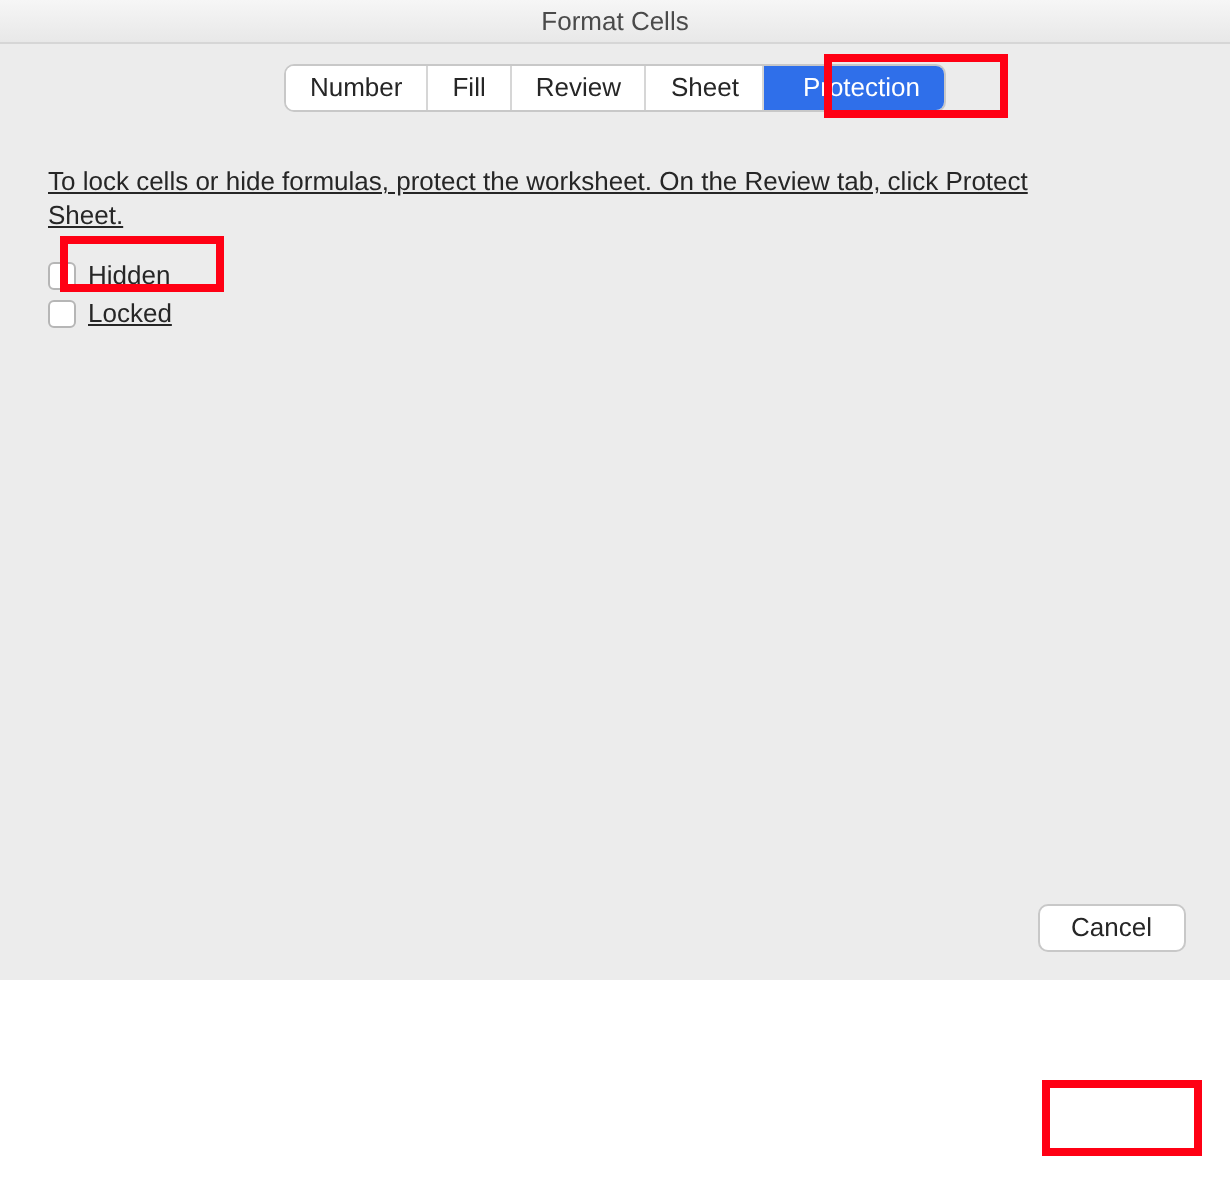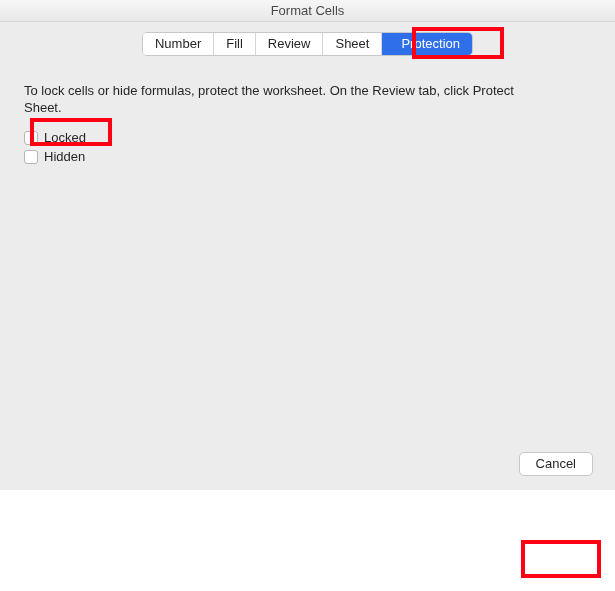--- a/index.html
+++ b/index.html
@@ -53,20 +53,21 @@
   }
   .seg-item:last-child { border-right: none; padding-left: 19px; }
   .seg-item.active {
     background: #2f6fea;
     color: #fff;
   }
   .content {
     flex: 1;
     padding: 18px 24px 0 24px;
     position: relative;
+    text-decoration: underline;
   }
   .desc {
     font-size: 13px;
     line-height: 17px;
     color: #262626;
     margin: 0 0 14px 0;
     max-width: 520px;
   }
   .check-row {
     display: flex;
@@ -135,26 +136,26 @@
       <div class="seg-item">Sheet</div>
       <div class="seg-item active">Protection</div>
     </div>
   </div>
 
   <div class="content">
     <p class="desc">To lock cells or hide formulas, protect the worksheet. On the Review tab, click Protect Sheet.</p>
 
     <div class="check-row">
       <span class="checkbox"></span>
-      <span class="check-label">Locked</span>
+      <span class="check-label">Hidden</span>
     </div>
 
     <div class="check-row">
       <span class="checkbox"></span>
-      <span class="check-label">Hidden</span>
+      <span class="check-label">Locked</span>
     </div>
   </div>
 
   <div class="footer">
     <div class="btn btn-default">Cancel</div>
   </div>
 
   <div class="hl" style="left:412px; top:27px; width:92px; height:32px;"></div>
   <div class="hl" style="left:30px; top:118px; width:82px; height:28px;"></div>
   <div class="hl" style="left:521px; top:540px; width:80px; height:38px;"></div>

